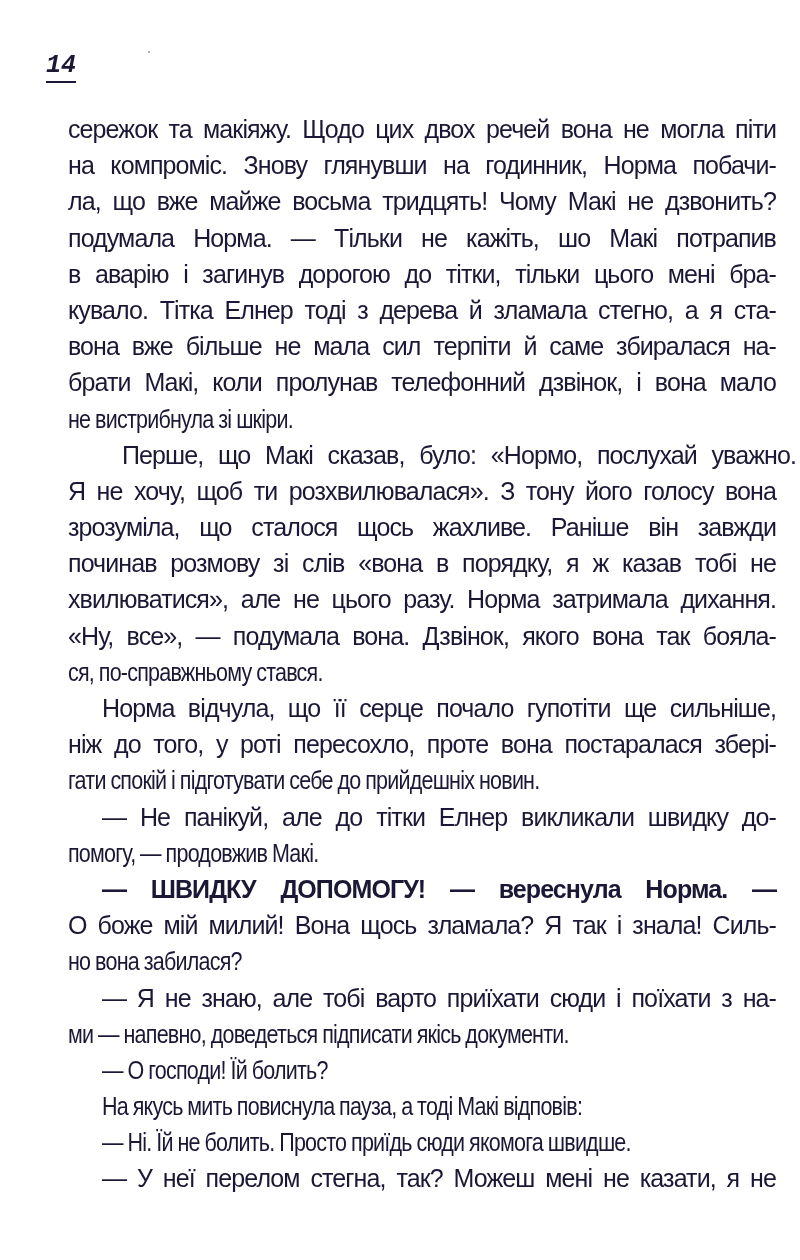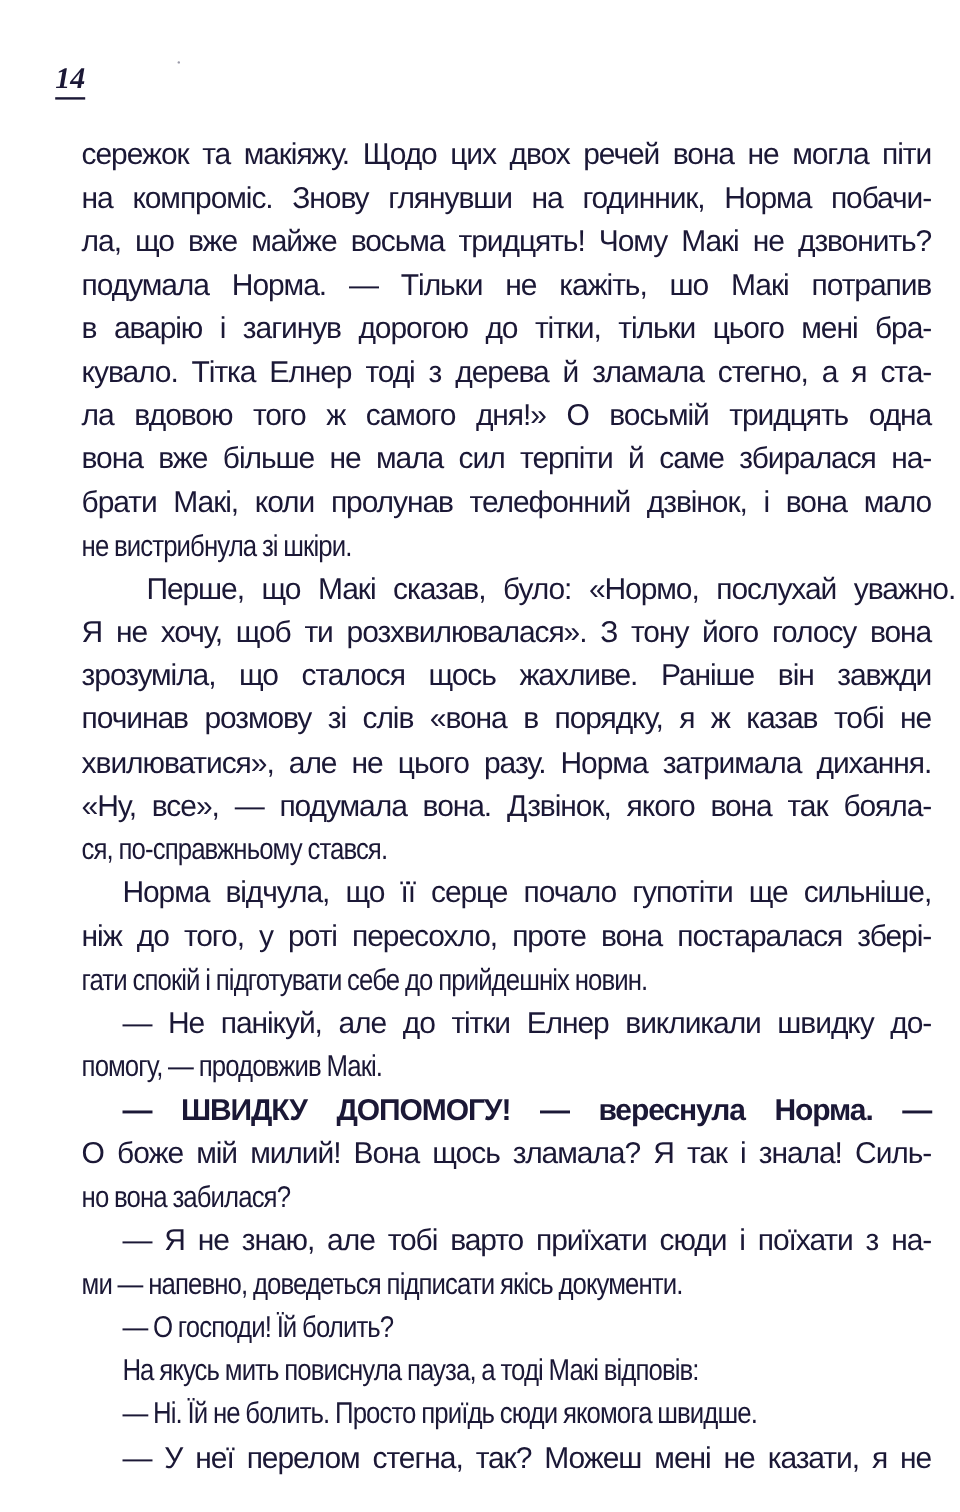--- a/index.html
+++ b/index.html
@@ -11,21 +11,21 @@
       width: 800px;
       height: 1260px;
       position: relative;
       overflow: hidden;
       color: #1b1836;
     }
     .page-number {
       position: absolute;
       left: 46px;
       top: 52px;
-      font-family: Liberation Serif, serif;
+      font-family: Liberation Mono, monospace;
       font-style: italic;
       font-weight: bold;
       font-size: 25px;
       line-height: 28px;
       border-bottom: 2px solid #1b1836;
       padding-bottom: 1px;
     }
     .speck {
       position: absolute;
       left: 148px;
@@ -78,21 +78,20 @@
 <div>
   <div class="page-number">14</div>
   <div class="speck"></div>
   <div class="text-body" id="text-body">
       <div class="line"><span class="line-inner" style="transform: scaleX(1); width: 708px; text-align-last: justify;">сережок та макіяжу. Щодо цих двох речей вона не могла піти</span></div>
       <div class="line"><span class="line-inner" style="transform: scaleX(1); width: 708px; text-align-last: justify;">на компроміс. Знову глянувши на годинник, Норма побачи-</span></div>
       <div class="line"><span class="line-inner" style="transform: scaleX(1); width: 708px; text-align-last: justify;">ла, що вже майже восьма тридцять! Чому Макі не дзвонить?</span></div>
       <div class="line"><span class="line-inner" style="transform: scaleX(1); width: 708px; text-align-last: justify;">подумала Норма. — Тільки не кажіть, шо Макі потрапив</span></div>
       <div class="line"><span class="line-inner" style="transform: scaleX(1); width: 708px; text-align-last: justify;">в аварію і загинув дорогою до тітки, тільки цього мені бра-</span></div>
       <div class="line"><span class="line-inner" style="transform: scaleX(1); width: 708px; text-align-last: justify;">кувало. Тітка Елнер тоді з дерева й зламала стегно, а я ста-</span></div>
-      <div class="line"><span class="line-inner" style="transform: scaleX(1); width: 708px; text-align-last: justify;">ла вдовою того ж самого дня!» О восьмій тридцять одна</span></div>
       <div class="line"><span class="line-inner" style="transform: scaleX(1); width: 708px; text-align-last: justify;">вона вже більше не мала сил терпіти й саме збиралася на-</span></div>
       <div class="line"><span class="line-inner" style="transform: scaleX(1); width: 708px; text-align-last: justify;">брати Макі, коли пролунав телефонний дзвінок, і вона мало</span></div>
       <div class="line last"><span class="line-inner" style="transform: scaleX(0.86); width: auto; text-align-last: left;">не вистрибнула зі шкіри.</span></div>
       <div class="line indent"><span class="line-inner" style="transform: scaleX(1); width: 674px; text-align-last: justify; margin-left: 20px;">Перше, що Макі сказав, було: «Нормо, послухай уважно.</span></div>
       <div class="line"><span class="line-inner" style="transform: scaleX(1); width: 708px; text-align-last: justify;">Я не хочу, щоб ти розхвилювалася». З тону його голосу вона</span></div>
       <div class="line"><span class="line-inner" style="transform: scaleX(1); width: 708px; text-align-last: justify;">зрозуміла, що сталося щось жахливе. Раніше він завжди</span></div>
       <div class="line"><span class="line-inner" style="transform: scaleX(1); width: 708px; text-align-last: justify;">починав розмову зі слів «вона в порядку, я ж казав тобі не</span></div>
       <div class="line"><span class="line-inner" style="transform: scaleX(1); width: 708px; text-align-last: justify;">хвилюватися», але не цього разу. Норма затримала дихання.</span></div>
       <div class="line"><span class="line-inner" style="transform: scaleX(1); width: 708px; text-align-last: justify;">«Ну, все», — подумала вона. Дзвінок, якого вона так бояла-</span></div>
       <div class="line last"><span class="line-inner" style="transform: scaleX(0.86); width: auto; text-align-last: left;">ся, по-справжньому стався.</span></div>

